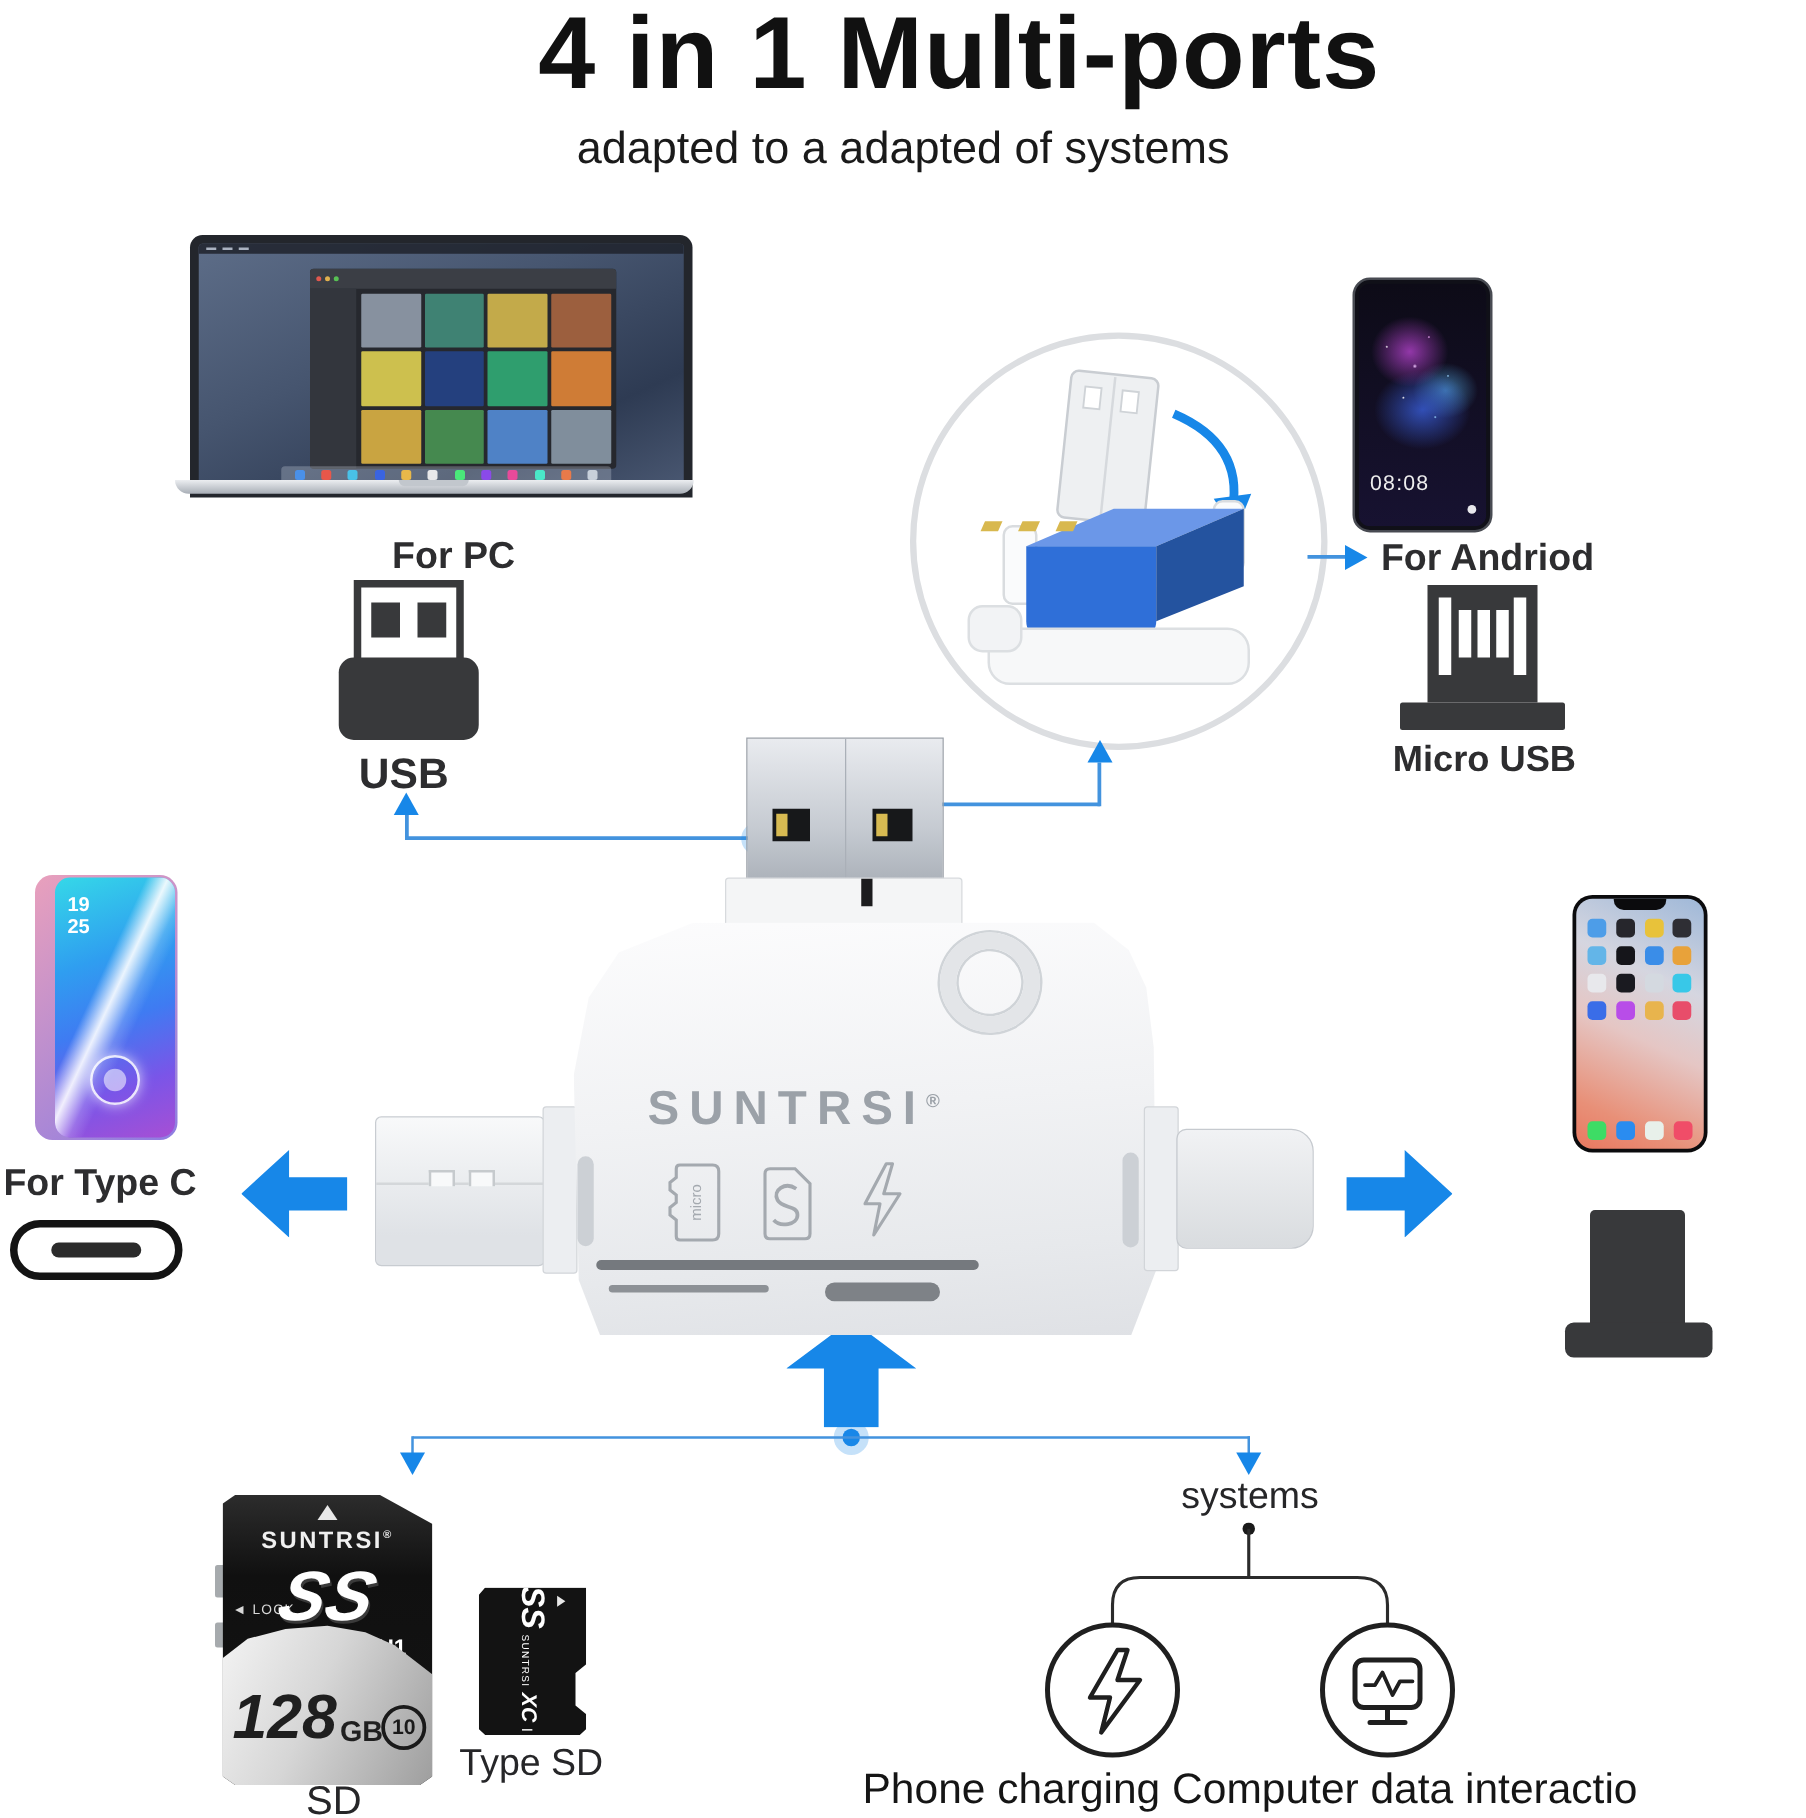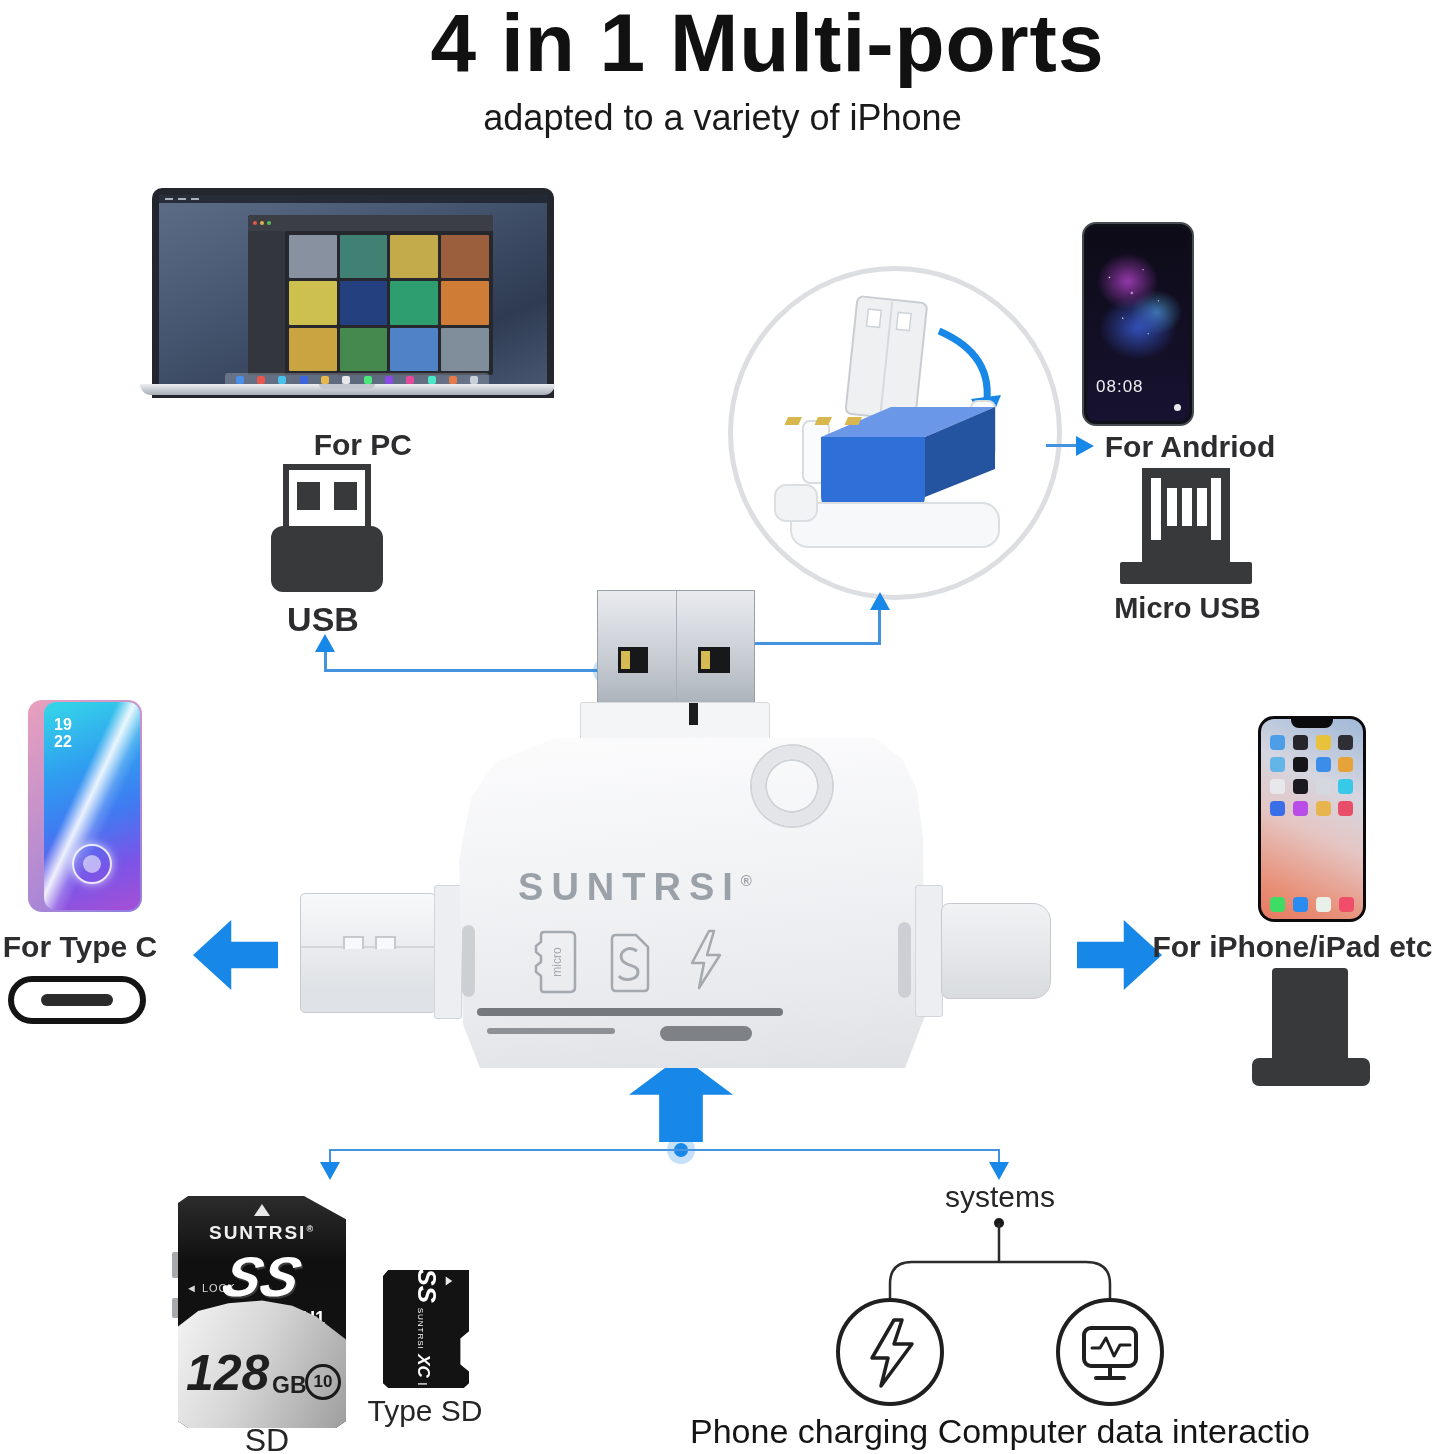--- a/index.html
+++ b/index.html
@@ -101,21 +101,21 @@
   .microsd{background:#131313;
     clip-path:polygon(0 5%,6% 0,100% 0,100% 52%,90% 58%,90% 80%,100% 86%,100% 96%,94% 100%,6% 100%,0 96%);}
   .wtri{width:0;height:0;border-left:8px solid transparent;border-right:8px solid transparent;border-bottom:12px solid #e8e8e8;}
 </style>
 </head>
 <body>
 
 <div id="canvas">
 
   <div class="abs ctr title" style="left:0;top:0;width:1445px;padding-left:45px;">4 in 1 Multi-ports</div>
-  <div class="abs ctr subtitle" style="left:0;top:97px;width:1445px;">adapted to a variety of iPhone</div>
+  <div class="abs ctr subtitle" style="left:0;top:97px;width:1445px;">adapted to a adapted of systems</div>
 
   <div class="abs lap-screen" style="left:152px;top:188px;width:388px;height:196px;">
     <div class="lap-desktop">
       <div class="lap-menubar">
           <i></i>
           <i></i>
           <i></i>
         </div>
       <div class="lap-window">
         <div class="lap-wintop">
@@ -223,21 +223,21 @@
     <i style="left:69px;top:10px;height:62px;"></i>
   </div>
   <div class="abs musb-base" style="left:1120px;top:562px;width:132px;height:22px;"></div>
   <div class="abs ctr lbl" style="left:1105px;top:592px;width:165px;font-size:29px;">Micro USB</div>
 
   <div class="abs phone oppo" style="left:28px;top:700px;width:96px;height:208px;padding-left:16px;">
     <div class="oppo-screen">
       <div class="oppo-swoosh"></div>
       <div class="oppo-clock">
         <div>19</div>
-          <div>22</div>
+          <div>25</div>
       </div>
       <div class="oppo-fp">
           <i></i>
         </div>
     </div>
   </div>
   <div class="abs ctr lbl" style="left:0px;top:930px;width:160px;">For Type C</div>
   <div class="abs typec-outline" style="left:8px;top:976px;width:126px;height:36px;">
       <i></i>
     </div>
@@ -316,21 +316,20 @@
         </div>
       <div class="iphone-dock">
           <div style="background: rgb(61, 220, 101);"></div>
           <div style="background: rgb(42, 140, 240);"></div>
           <div style="background: rgb(232, 240, 234);"></div>
           <div style="background: rgb(240, 77, 104);"></div>
         </div>
       <div class="iphone-notch"></div>
     </div>
   </div>
-  <div class="abs ctr lbl" style="left:1140px;top:930px;width:305px;">For iPhone/iPad etc</div>
   <div class="abs light-plug" style="left:1272px;top:968px;width:76px;height:96px;"></div>
   <div class="abs light-plug" style="left:1252px;top:1058px;width:118px;height:28px;border-radius:7px;"></div>
 
   <div class="abs halo" style="left:667px;top:1136px;width:28px;height:28px;"></div>
   <div class="abs cdot" style="left:674px;top:1143px;width:14px;height:14px;"></div>
   <div class="abs hline" style="left:330px;top:1149px;width:670px;height:2px;"></div>
   <div class="abs vline" style="left:329px;top:1149px;width:2px;height:14px;"></div>
   <div class="abs tri-down" style="left:320px;top:1162px;"></div>
   <div class="abs vline" style="left:998px;top:1149px;width:2px;height:14px;"></div>
   <div class="abs tri-down" style="left:989px;top:1162px;"></div>

